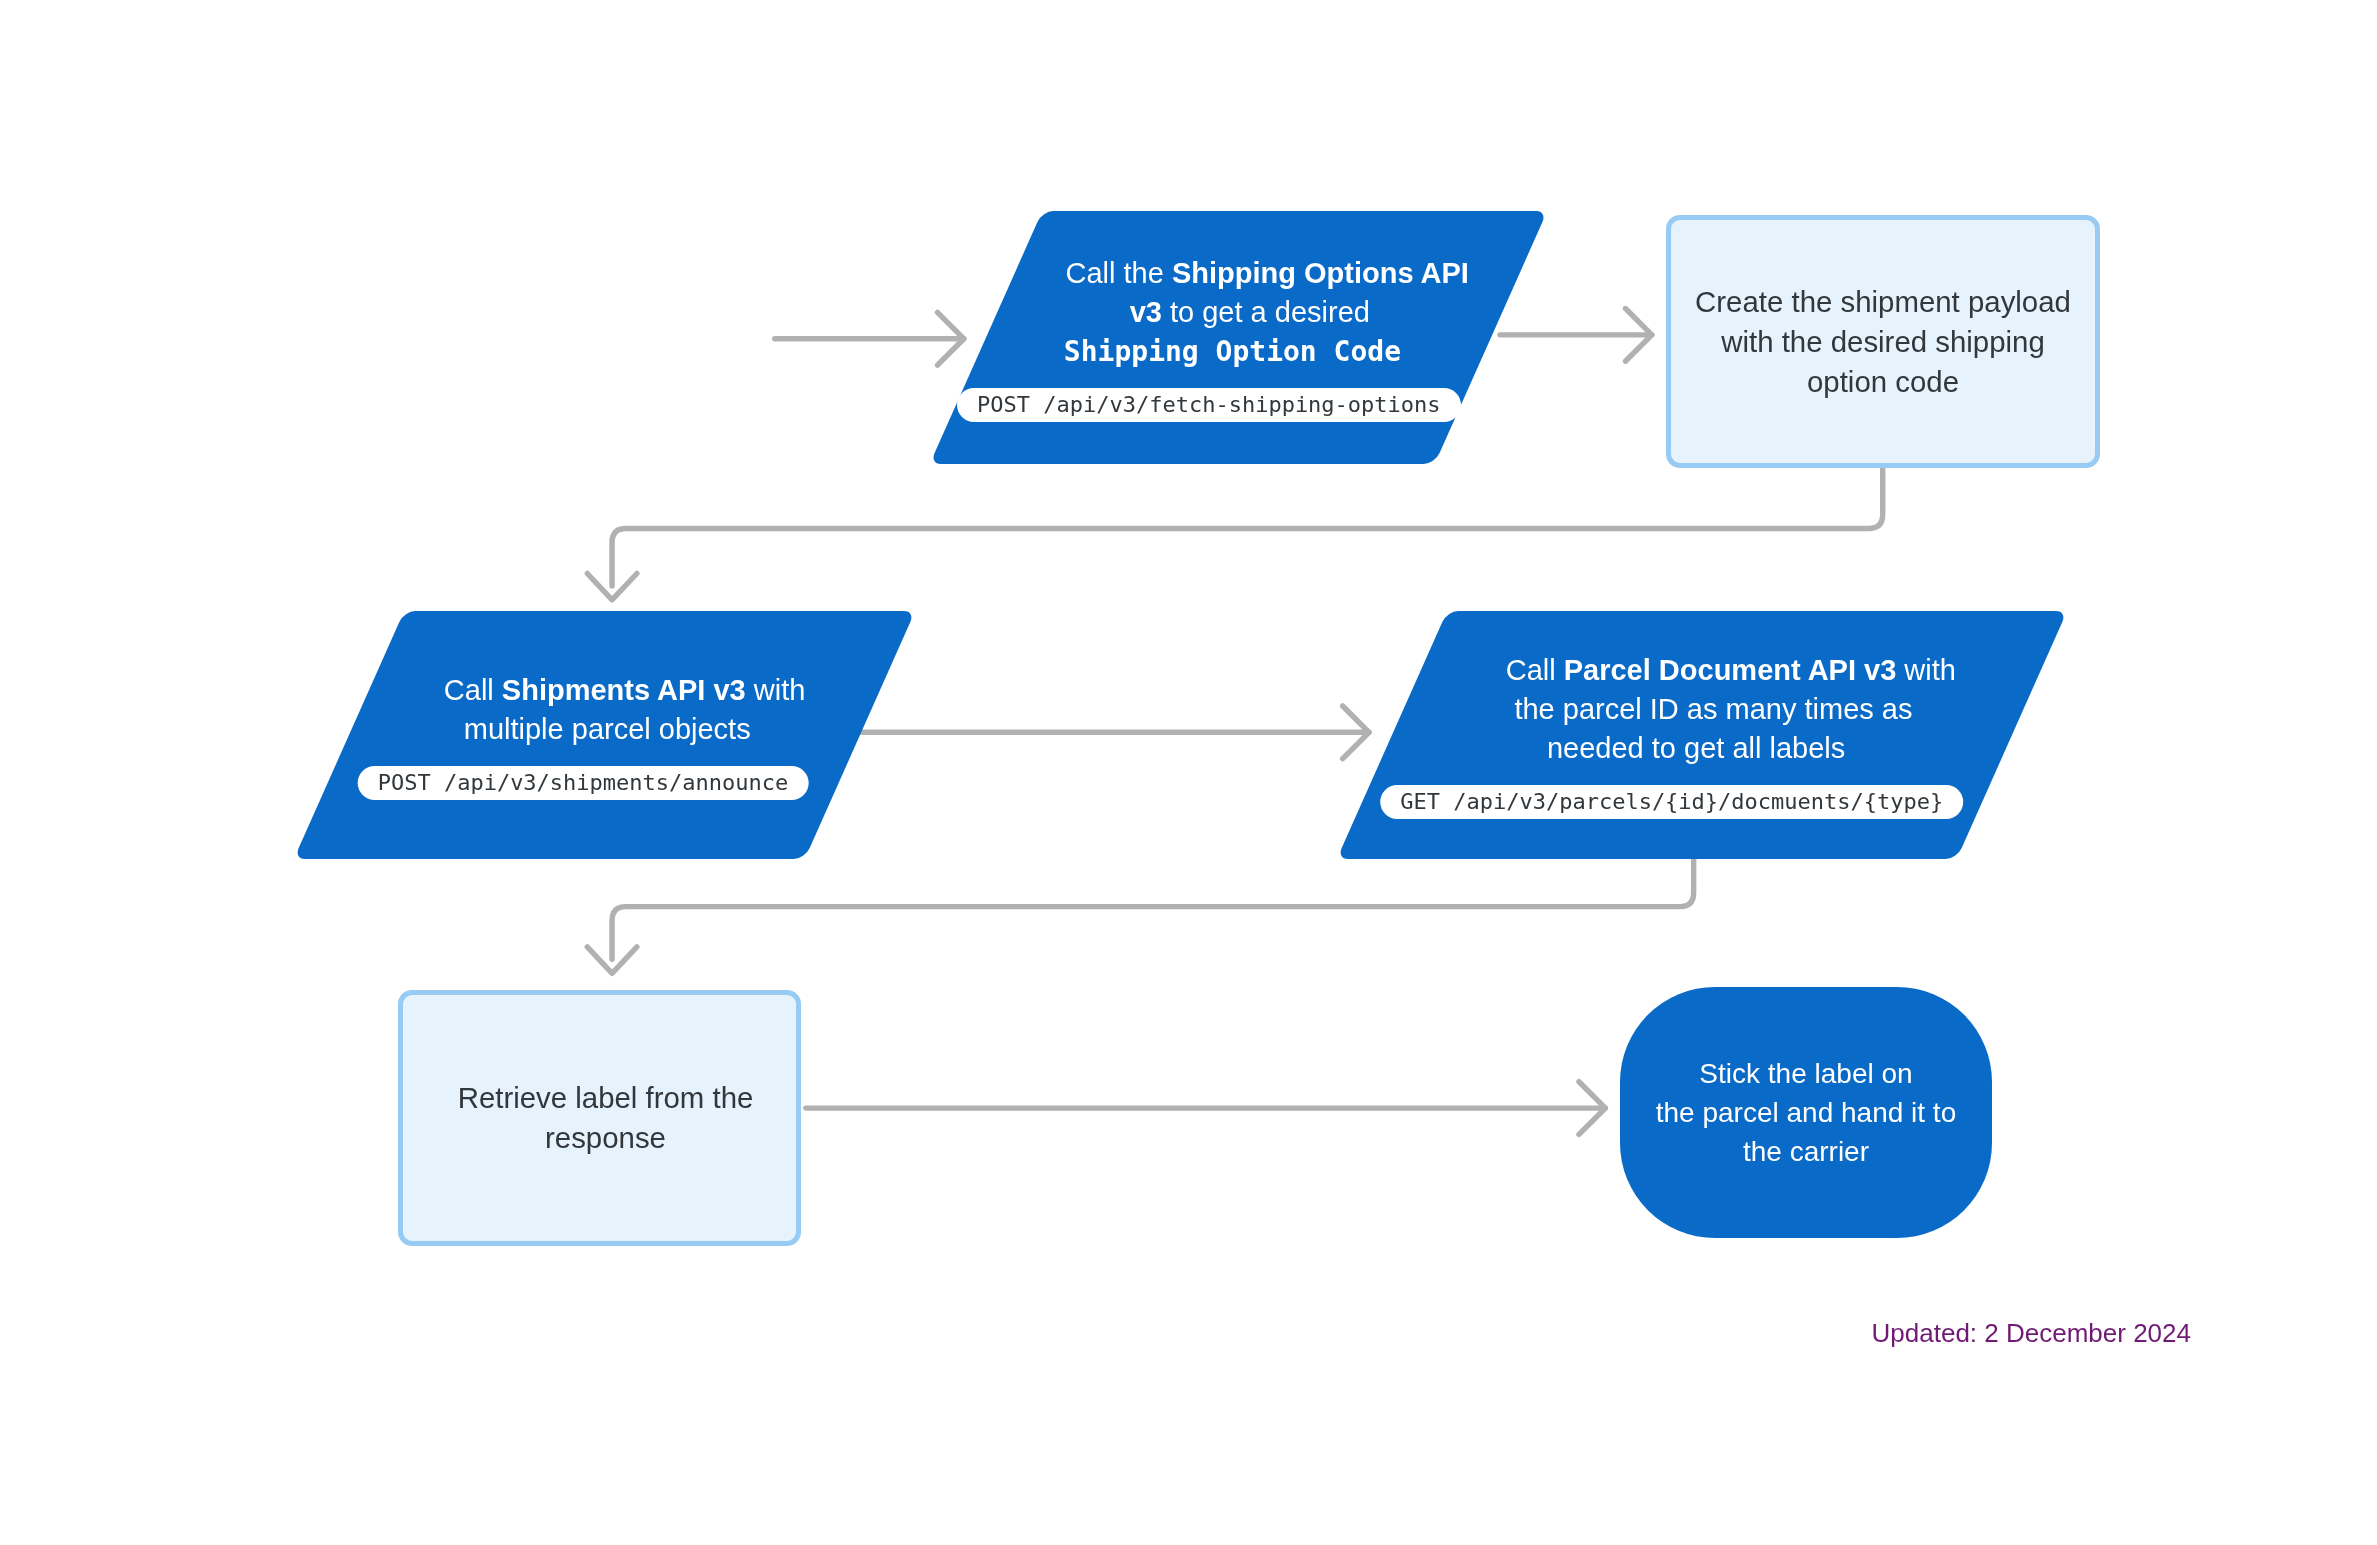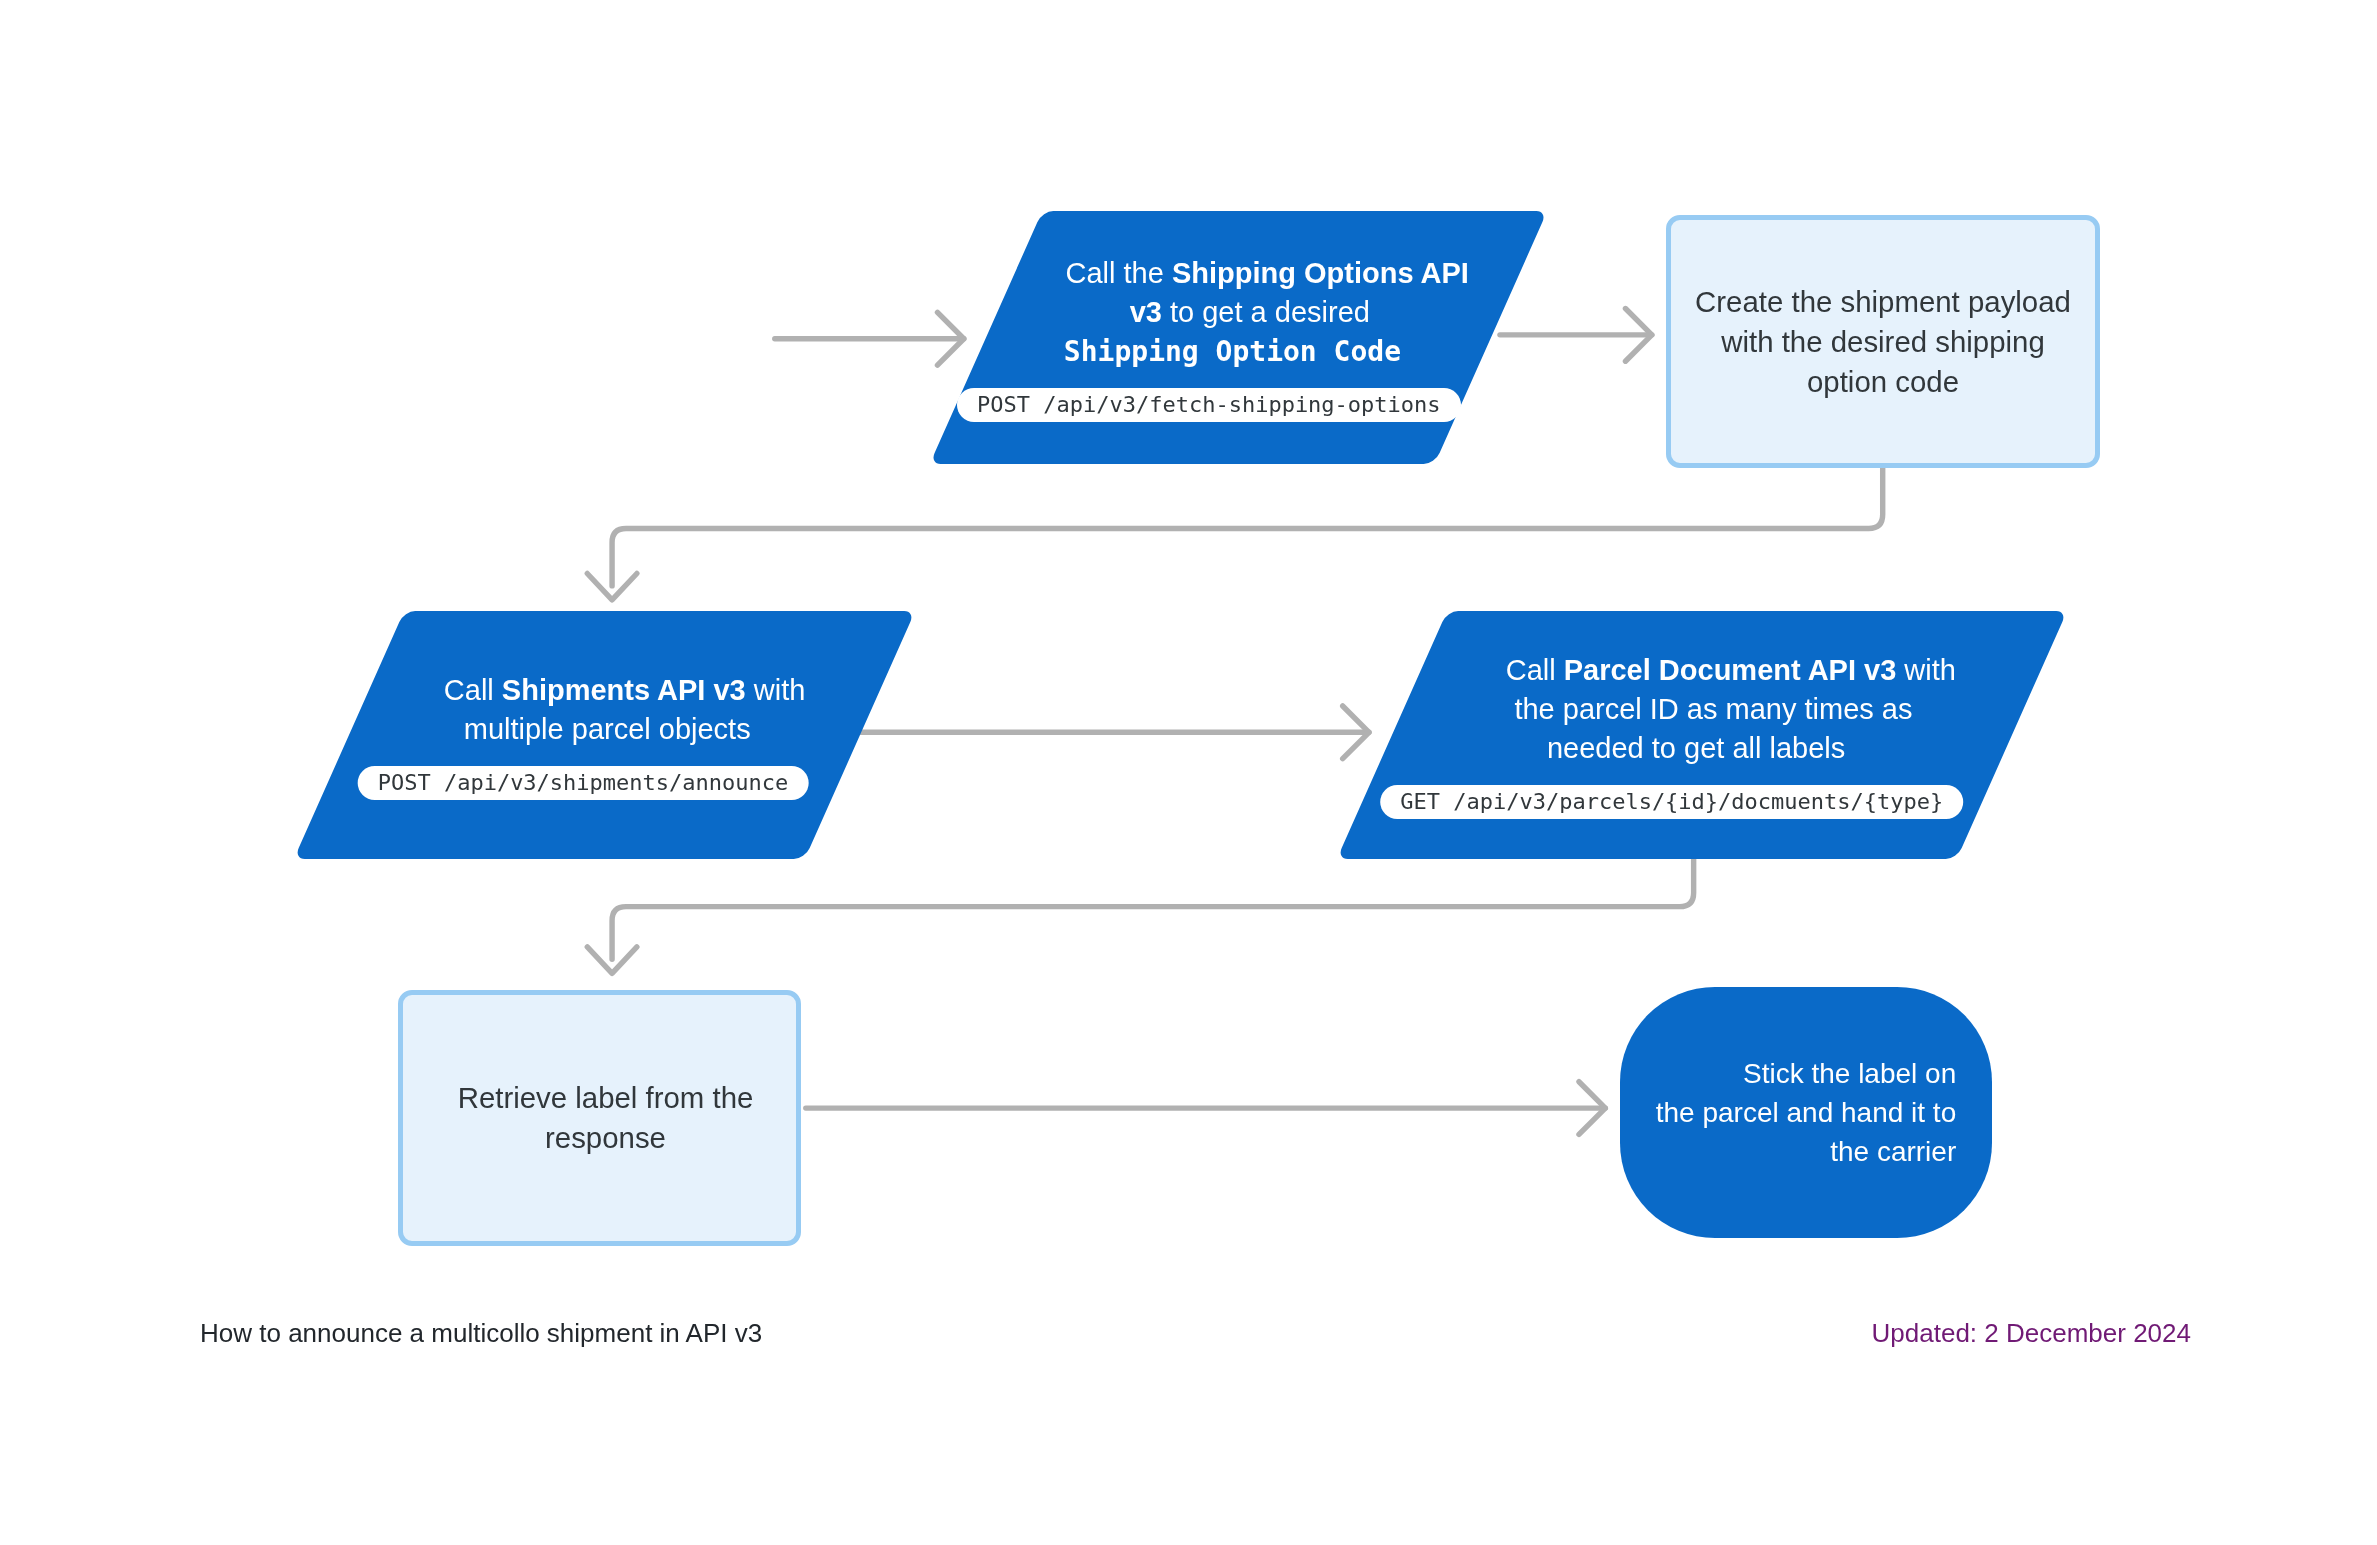--- a/index.html
+++ b/index.html
@@ -17,21 +17,21 @@
   .canvas{position:relative;width:2377px;height:1546px;overflow:hidden;background:var(--page-bg);}
 
   svg.connectors{position:absolute;left:0;top:0;z-index:1;}
   .conn{stroke:var(--line-gray);stroke-width:7;fill:none;stroke-linecap:round;stroke-linejoin:round;}
 
   .node{position:absolute;z-index:2;display:flex;align-items:center;justify-content:center;text-align:center;margin-top:7px;}
 
   
   .terminal{background:var(--blue);color:var(--text-white);}
   .start{left:421px;top:198px;width:349px;height:284px;border-radius:99px;font-size:40px;font-weight:500;}
-  .end{left:1620px;top:980px;width:372px;height:251px;border-radius:95px;font-size:28px;line-height:39px;font-weight:500;white-space:pre-line;text-align:right;}
+  .end{left:1620px;top:980px;width:372px;height:251px;border-radius:95px;font-size:28px;line-height:39px;font-weight:500;white-space:pre-line;}
 
   
   .lightbox{background:var(--light-fill);border:5.4px solid var(--light-border);border-radius:14px;
             color:var(--text-dark);font-size:29.4px;line-height:40px;white-space:pre-line;}
   .r1{left:1666px;top:208px;width:434px;height:253px;}
   .r2{left:398px;top:983px;width:403px;height:256px;padding-left:12px;}
 
   
   .para{position:absolute;z-index:2;background:var(--blue);border-radius:11px;transform:skewX(-24deg);
         display:flex;align-items:center;justify-content:center;}
@@ -119,17 +119,16 @@
     <div>Retrieve label from the
 response</div>
   </div>
 
   <div class="node terminal end">
     <span>Stick the label on
 the parcel and hand it to
 the carrier</span>
   </div>
 
-  <div class="footer-left">How to announce a multicollo shipment in API v3</div>
   <div class="footer-right">Updated: 2 December 2024</div>
 
 </div>
 
 
 </body></html>

